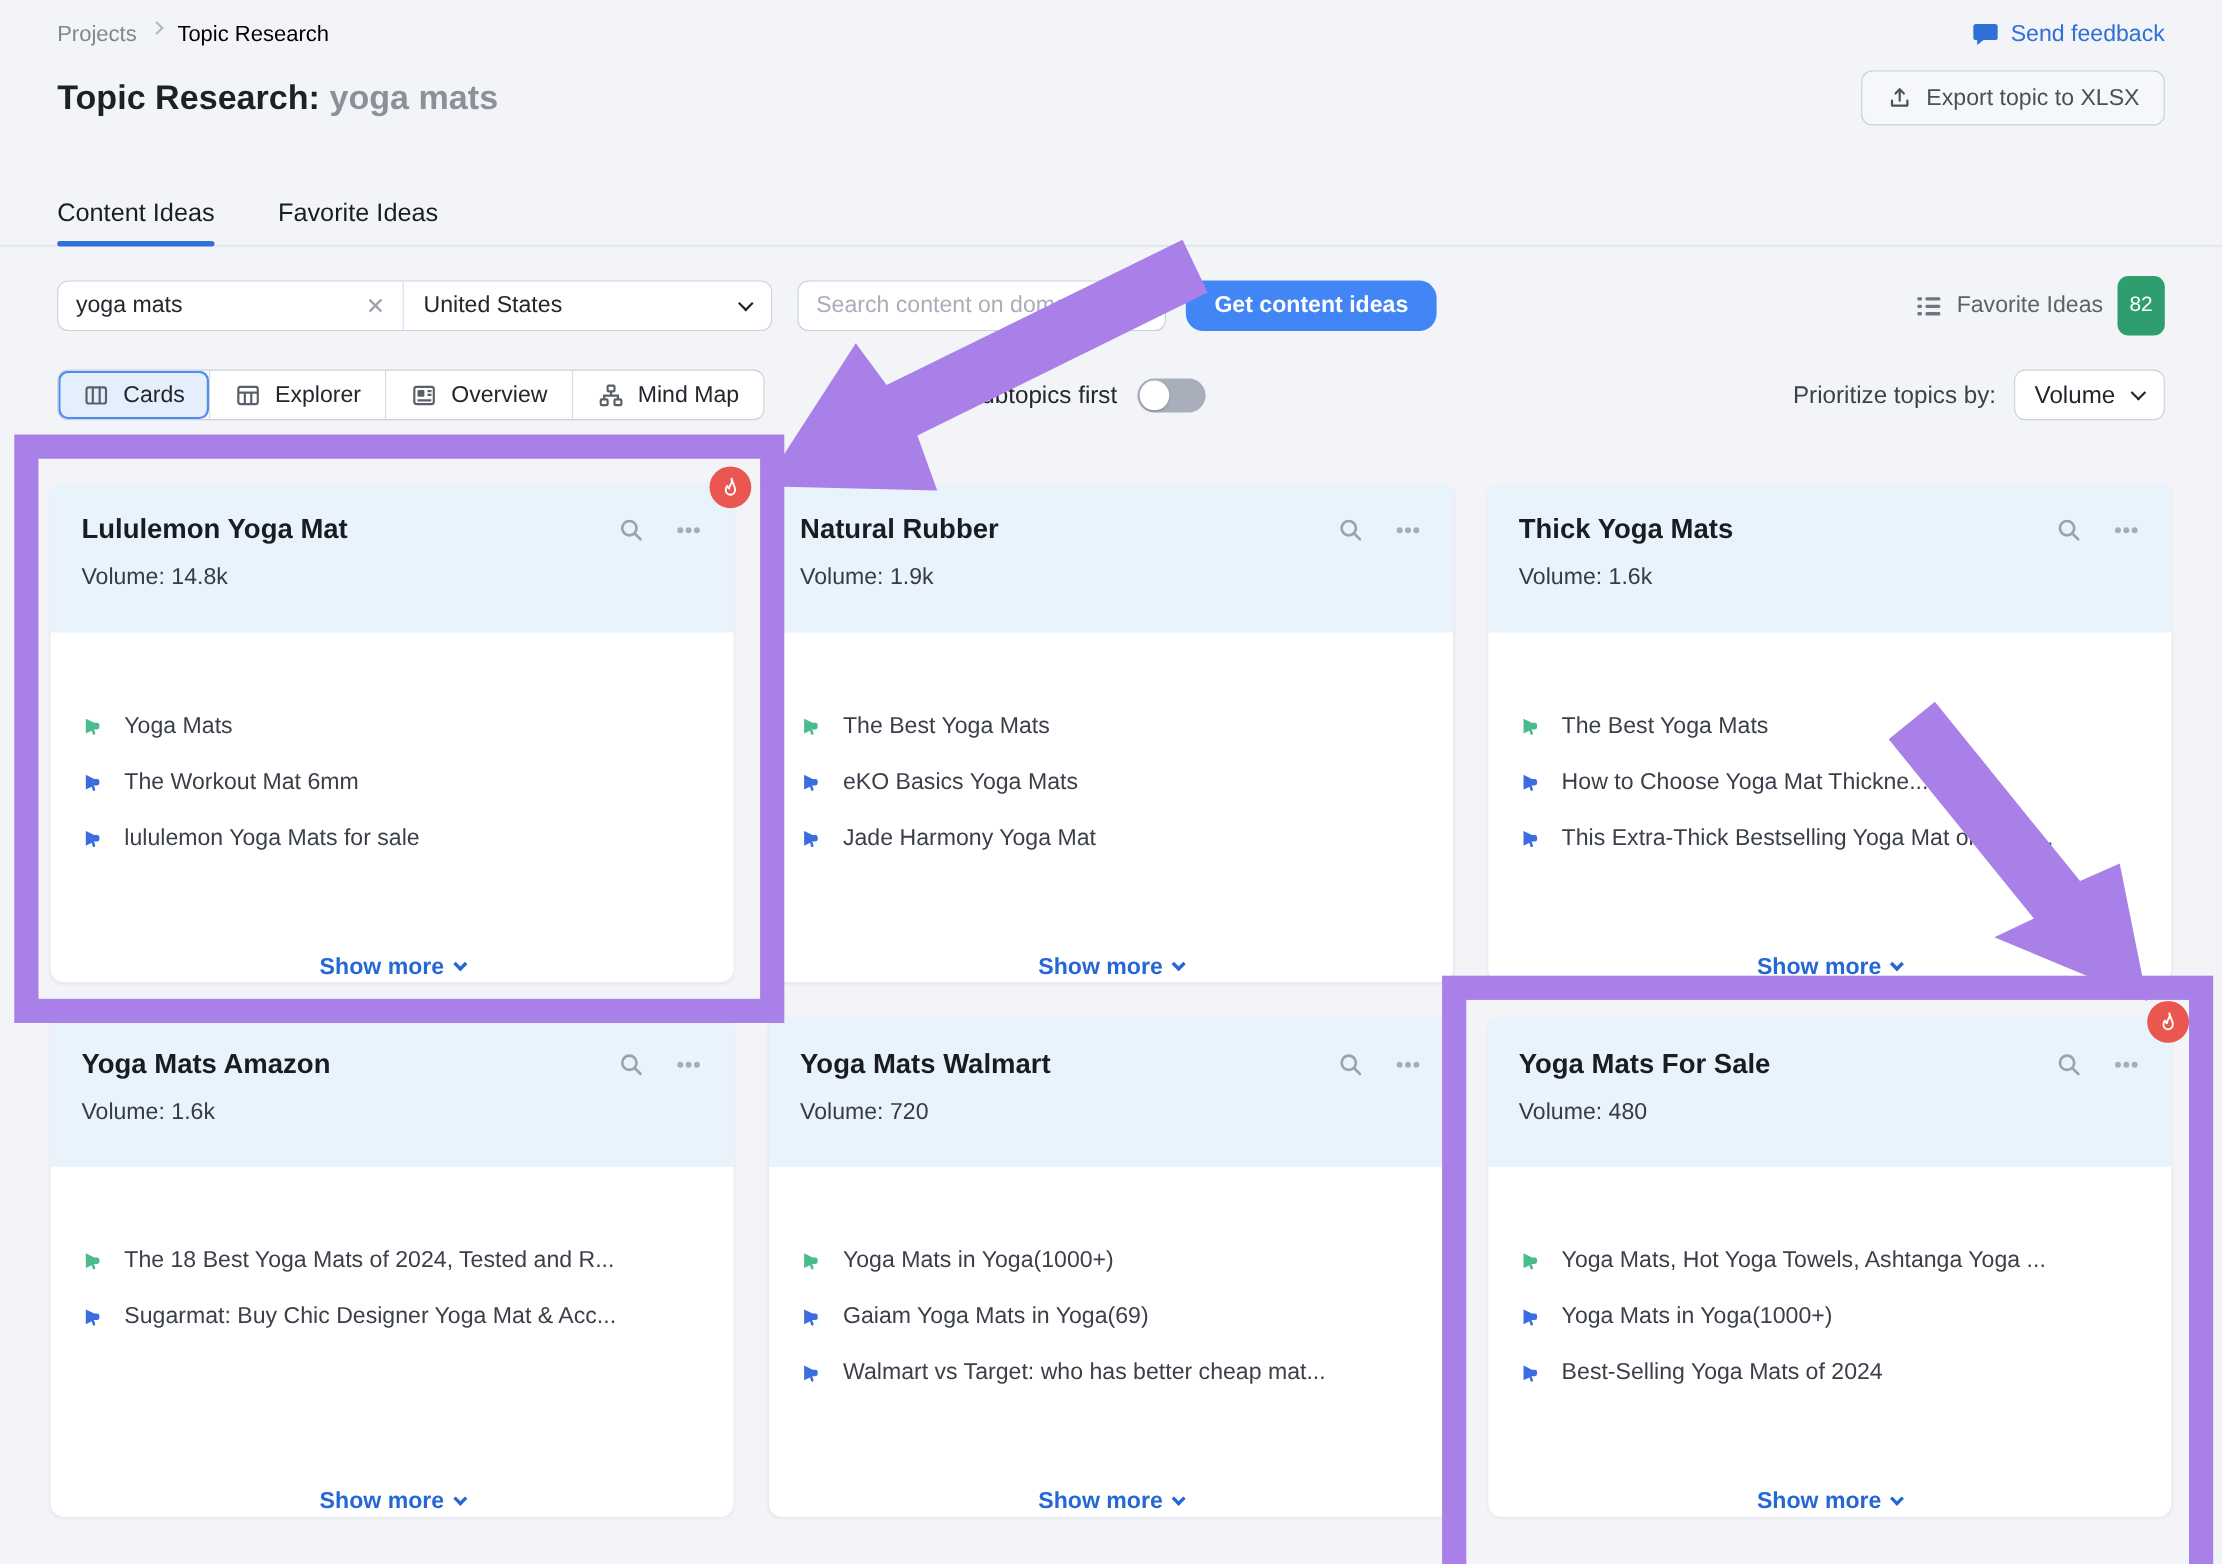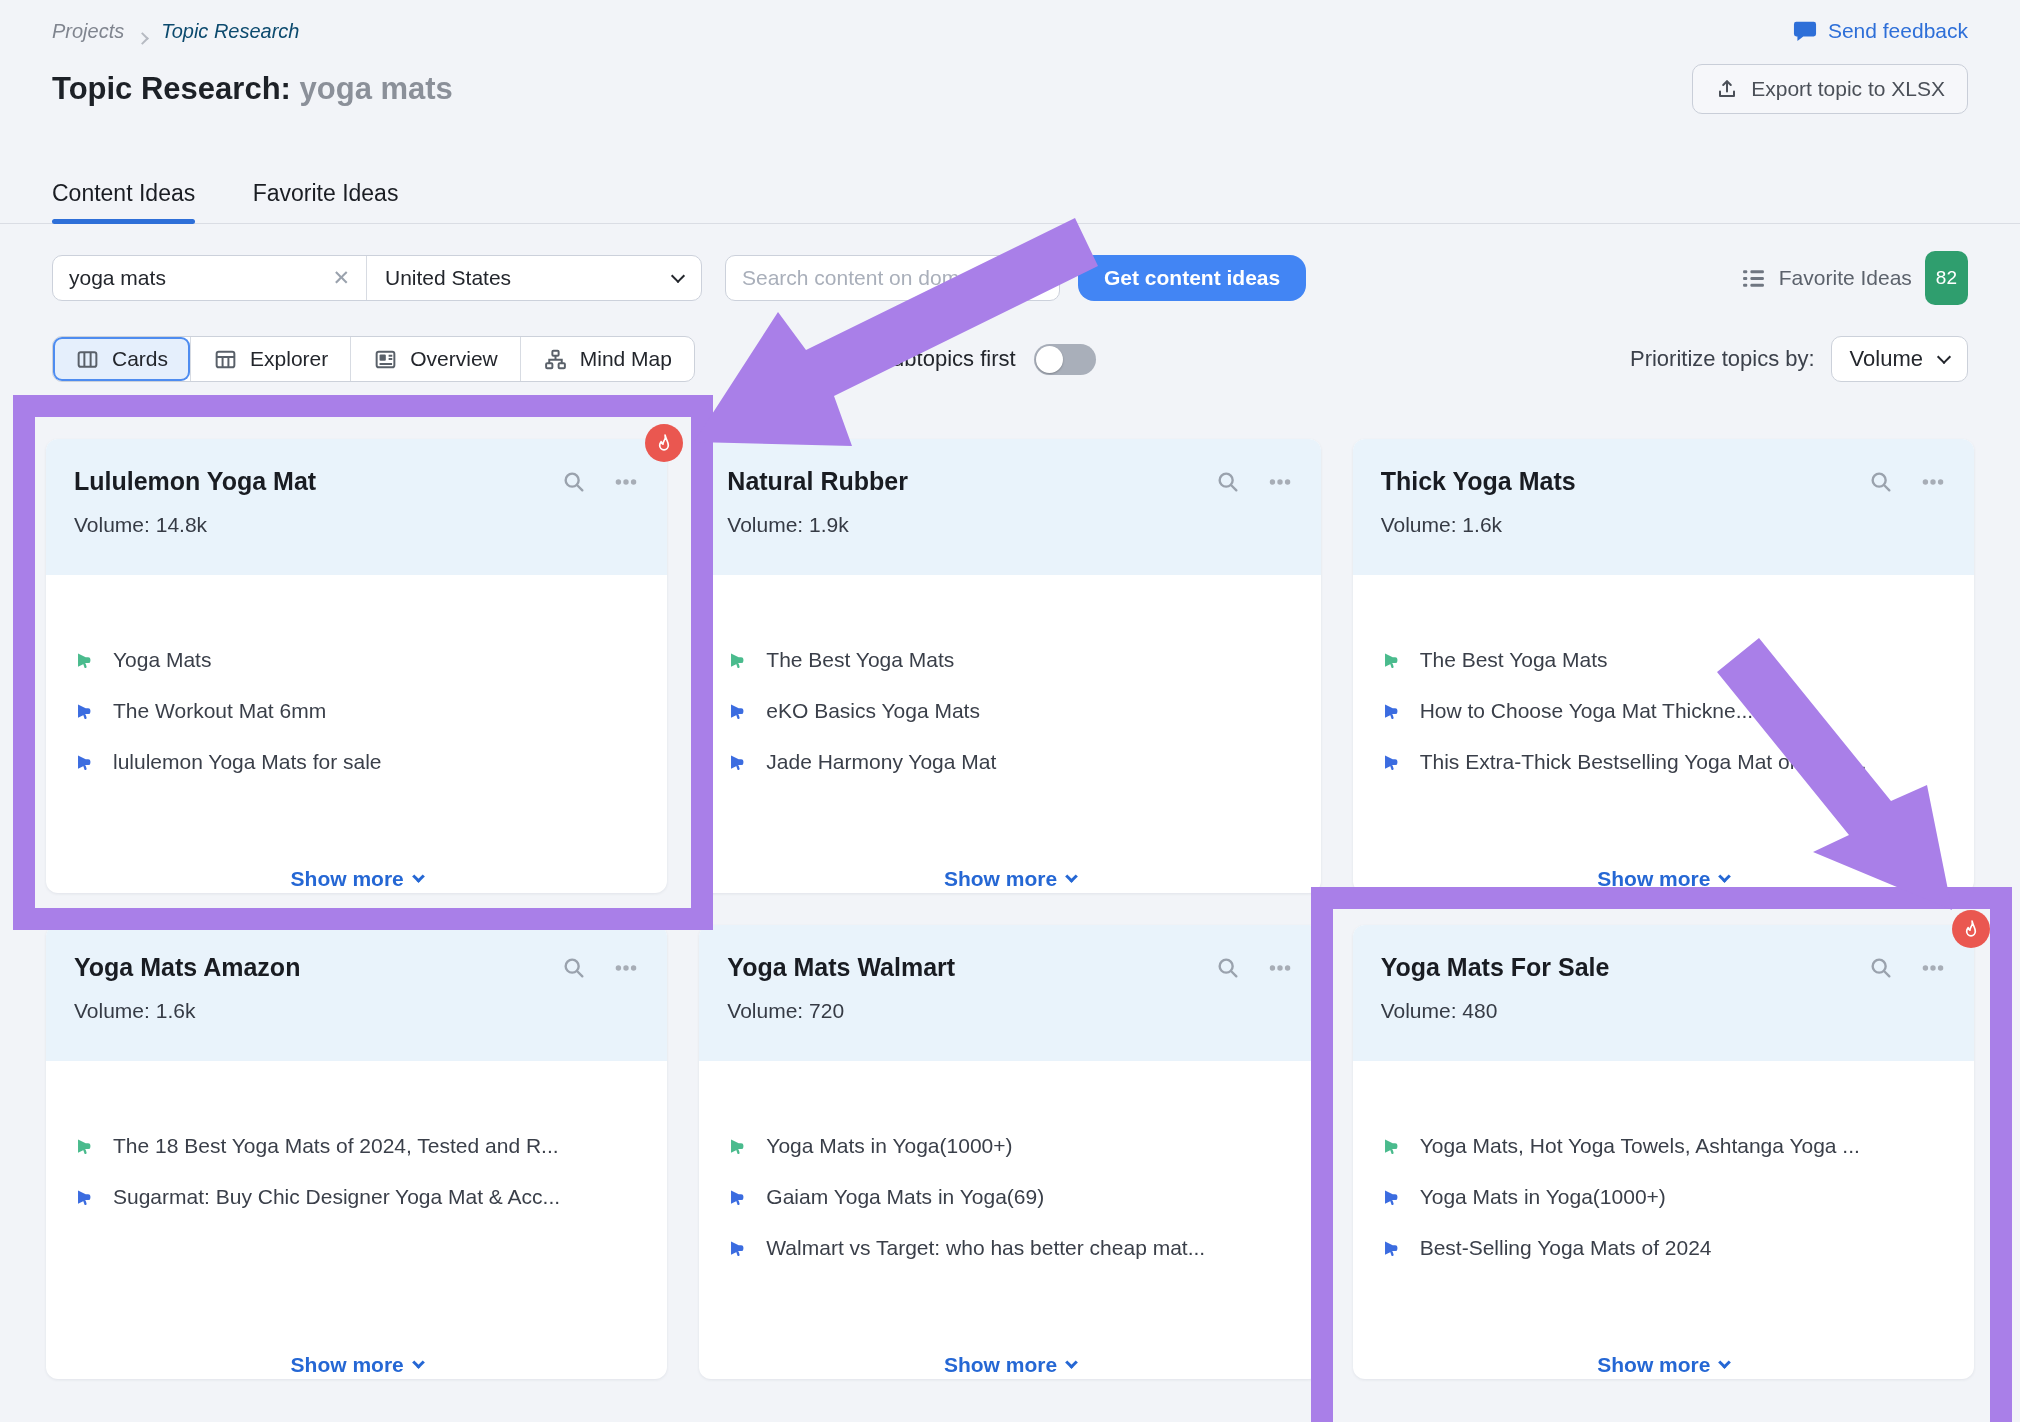--- a/index.html
+++ b/index.html
@@ -7,23 +7,23 @@
   body {
     position:relative; overflow:hidden;
     background:#f2f4f8;
     font-family:"Liberation Sans", sans-serif;
     color:#23262c;
   }
   .px { padding-left:52px; padding-right:52px; }
 
   
   .crumb-row { padding-top:18px; display:flex; align-items:center; justify-content:space-between; }
-  .crumbs { display:flex; align-items:flex-end; gap:14px; font-size:20px;font-style:italic; }
+  .crumbs { display:flex; align-items:flex-start; gap:14px; font-size:20px; }
   .crumb-gray { color:#80858f; }
-  .crumb-dark { color:#0c4a6e; }
+  .crumb-dark { color:#000000; }
   .crumb-chev { width:9px; height:9px; border-right:2.2px solid #b6bac2; border-bottom:2.2px solid #b6bac2; transform:rotate(-45deg); margin-top:1px; }
   .feedback { display:flex; align-items:center; gap:10px; color:#2e6fd8; font-size:21px; cursor:pointer; }
 
   .title-row { margin-top:20px; display:flex; align-items:center; justify-content:space-between; height:50px; }
   h1 { font-size:31px; font-weight:700; color:#1d2averture127; color:#1d2127; }
   h1 .q { color:#8b9099; }
   .export-btn { display:flex; align-items:center; gap:12px; height:50px; padding:0 22px;
     background:#f6f7fa; border:1px solid #c9ced8; border-radius:10px; color:#4b5058; font-size:21px; cursor:pointer; }
 
   

